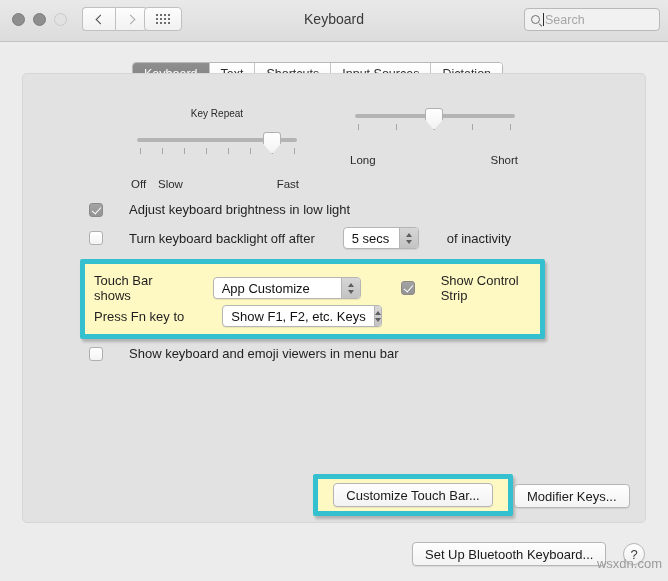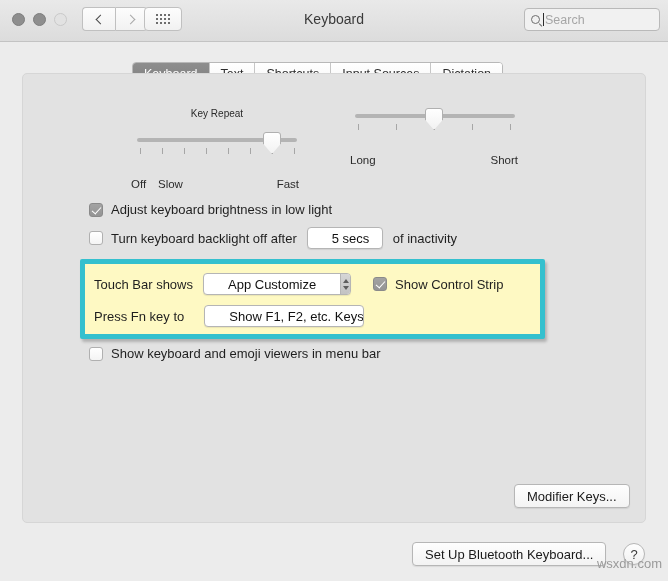--- a/index.html
+++ b/index.html
@@ -243,37 +243,38 @@
     width: 4px; height: 8px;
     border: solid #ffffff;
     border-width: 0 1.8px 1.8px 0;
     transform: rotate(42deg);
   }
   .row {
     display: flex;
     align-items: center;
     font-size: 13px;
     color: #1f1f1f;
+    gap: 18px;
   }
   .row .lbl { margin-left: 8px; }
 
   
   .popup {
     display: inline-flex;
     align-items: center;
     height: 22px;
     background: #ffffff;
     border: 1px solid #b5b5b5;
     border-radius: 4px;
     overflow: hidden;
     box-shadow: 0 1px 1px rgba(0,0,0,0.08);
     flex: 0 0 auto;
   }
   .popup .pval {
-    padding: 0 24px;
+    padding: 0 8px;
     font-size: 13px;
     color: #111;
     white-space: nowrap;
     flex: 1 1 auto;
   }
   .popup .stepper {
     width: 19px;
     align-self: stretch;
     background: linear-gradient(to bottom, #d6d6d6, #c3c3c3);
     border-left: 1px solid #b5b5b5;
@@ -482,20 +483,23 @@
         </span>
       </span>
     </div>
   </div>
 
   <div class="row" style="position:absolute; left:66px; top:272px;">
     <span class="cb"></span>
     <span class="lbl">Show keyboard and emoji viewers in menu bar</span>
   </div>
 
+  <div class="hl-fill" style="left:290px; top:400px; width:200px; height:42px; display:flex; align-items:center; justify-content:center;">
+    <span class="btn">Customize Touch Bar...</span>
+  </div>
 
   <span class="btn" style="position:absolute; left:491px; top:410px;">Modifier Keys...</span>
 
 </div>
 
 <span class="btn" style="position:absolute; left:412px; top:542px;">Set Up Bluetooth Keyboard...</span>
 
 <div class="help-btn" style="position:absolute; left:623px; top:543px;">?</div>
 
 <div class="watermark">wsxdn.com</div>

